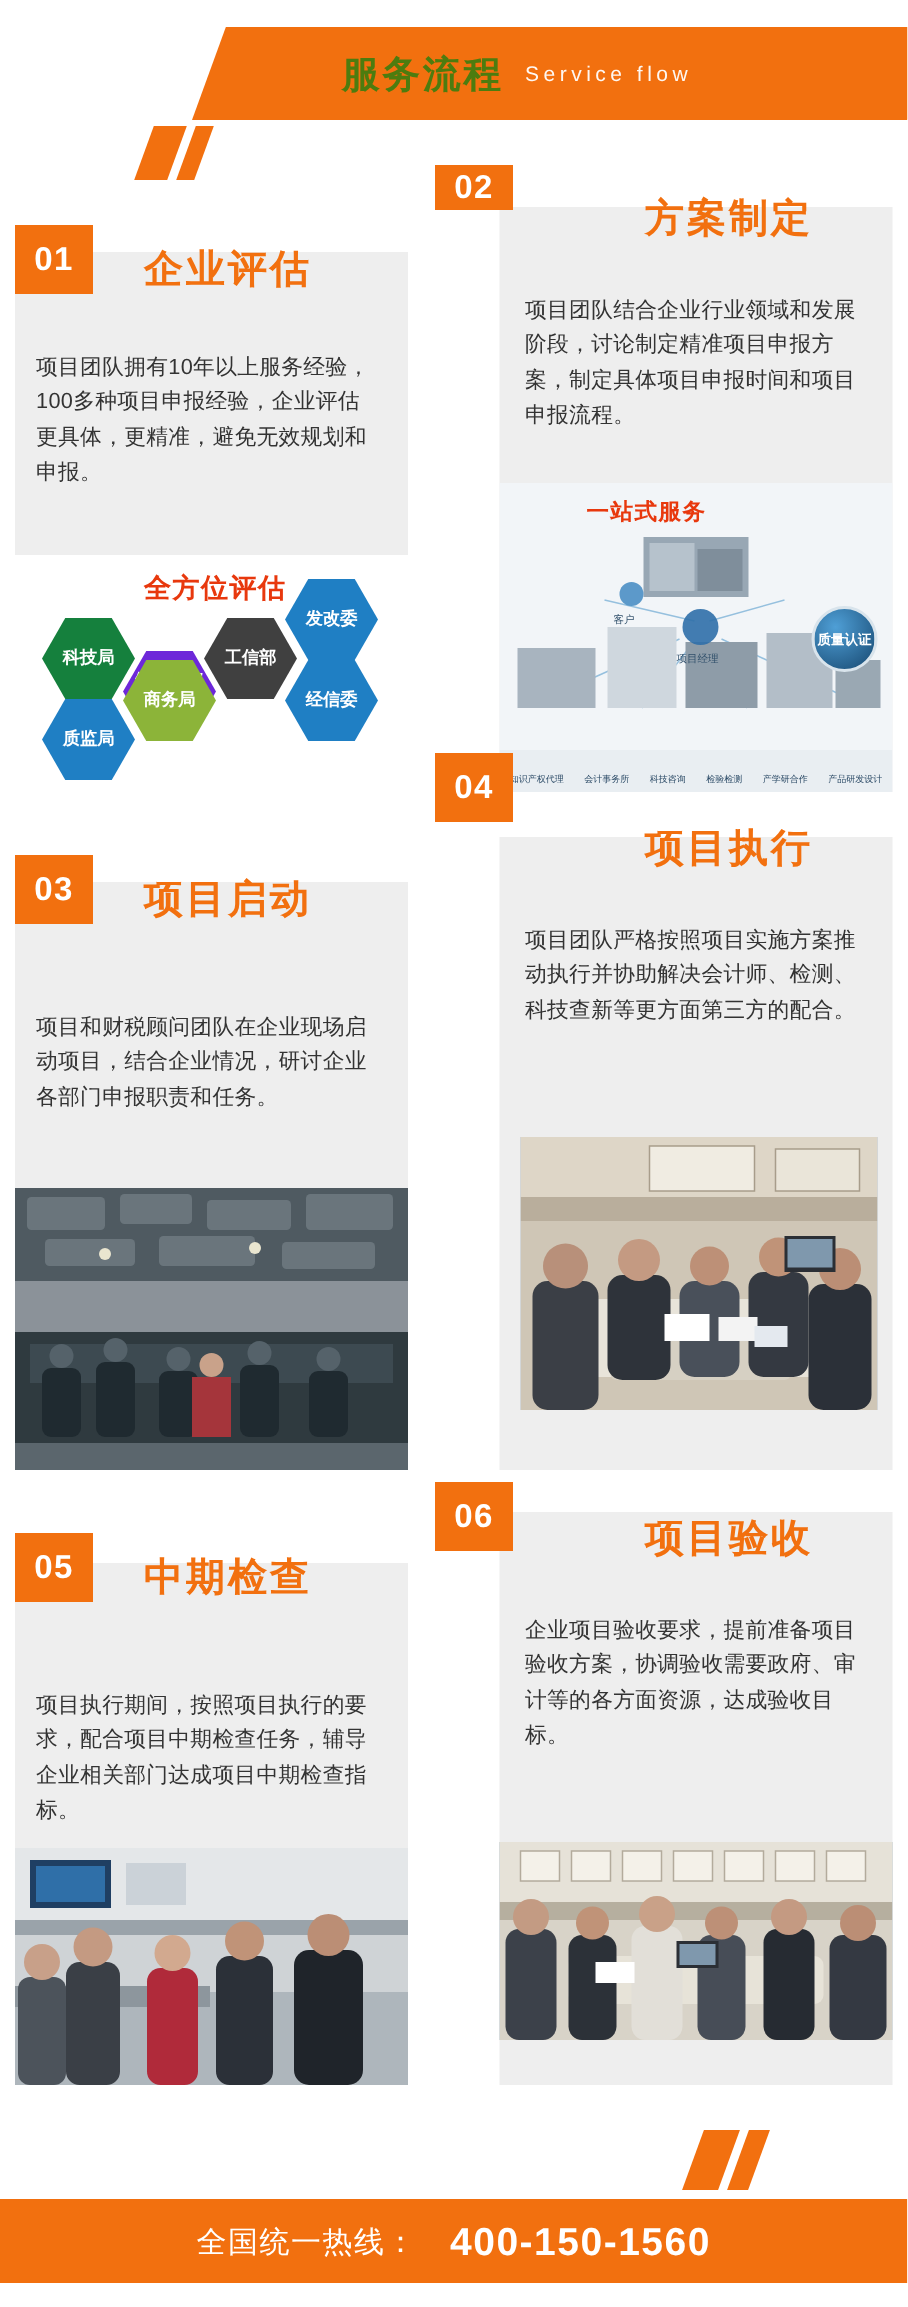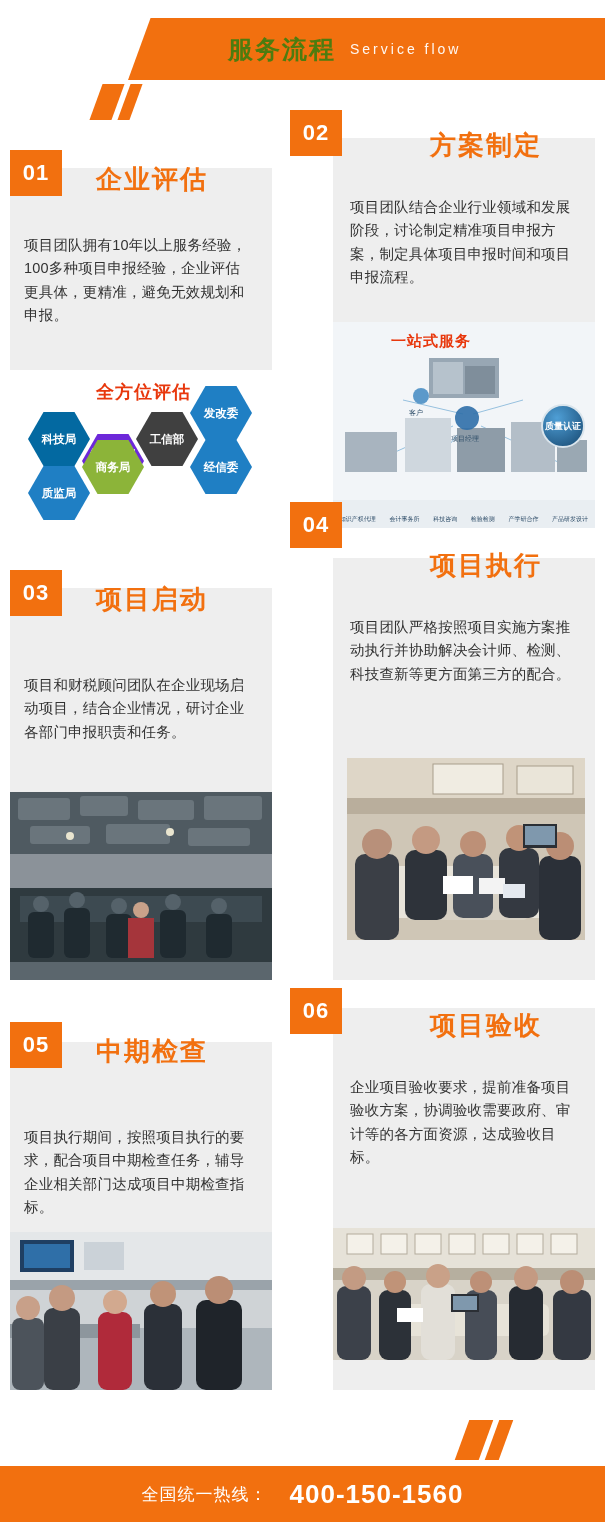--- a/index.html
+++ b/index.html
@@ -121,31 +121,31 @@
     color: #ffffff;
     font-size: 11.5px;
     font-weight: bold;
     display: flex;
     align-items: center;
     justify-content: center;
     text-align: center;
     line-height: 1.25;
     padding: 0 4px;
   }
-  #hex0 { left: 18px;  top: 42px;  background: #0369a1; }
+  #hex0 { left: 18px;  top: 42px;  background: #15803d; }
   #hex1 { left: 72px;  top: 16px;  background: #6d28d9; margin-top: 48px; }
   #hex2 { left: 72px;  top: 70px;  background: #8cb439; }
   #hex3 { left: 18px;  top: 96px;  background: #1f7fc4; }
   #hex4 { left: 126px; top: 42px;  background: #404040; }
   #hex5 { left: 180px; top: 16px;  background: #1f7fc4; }
   #hex6 { left: 180px; top: 70px;  background: #1f7fc4; }
 
   
   #card2 { left: 333px; top: 138px; width: 262px; height: 390px; }
-  #badge2 { left: 290px; top: 110px; width: 52px; height: 46px; }
+  #badge2 { left: 290px; top: 110px; width: 52px; height: 30px; }
   #title2 { left: 430px; top: 128px; }
   #body2  { left: 350px; top: 196px; width: 224px; }
 
   .photo {
     position: absolute;
     overflow: hidden;
     background: #b9c3cb;
   }
 
   
@@ -221,21 +221,21 @@
     position: absolute;
     left: 0; top: 46px;
     width: 605px; height: 56px;
     background: #f2700f;
     display: flex;
     align-items: center;
     justify-content: center;
   }
   .footer-text {
     color: #ffffff;
-    font-size: 17px;
+    font-size: 20px;
     letter-spacing: 1px;
   }
   .footer-num {
     color: #ffffff;
     font-size: 26px;
     font-weight: bold;
     letter-spacing: 1px;
     margin-left: 22px;
   }
 

